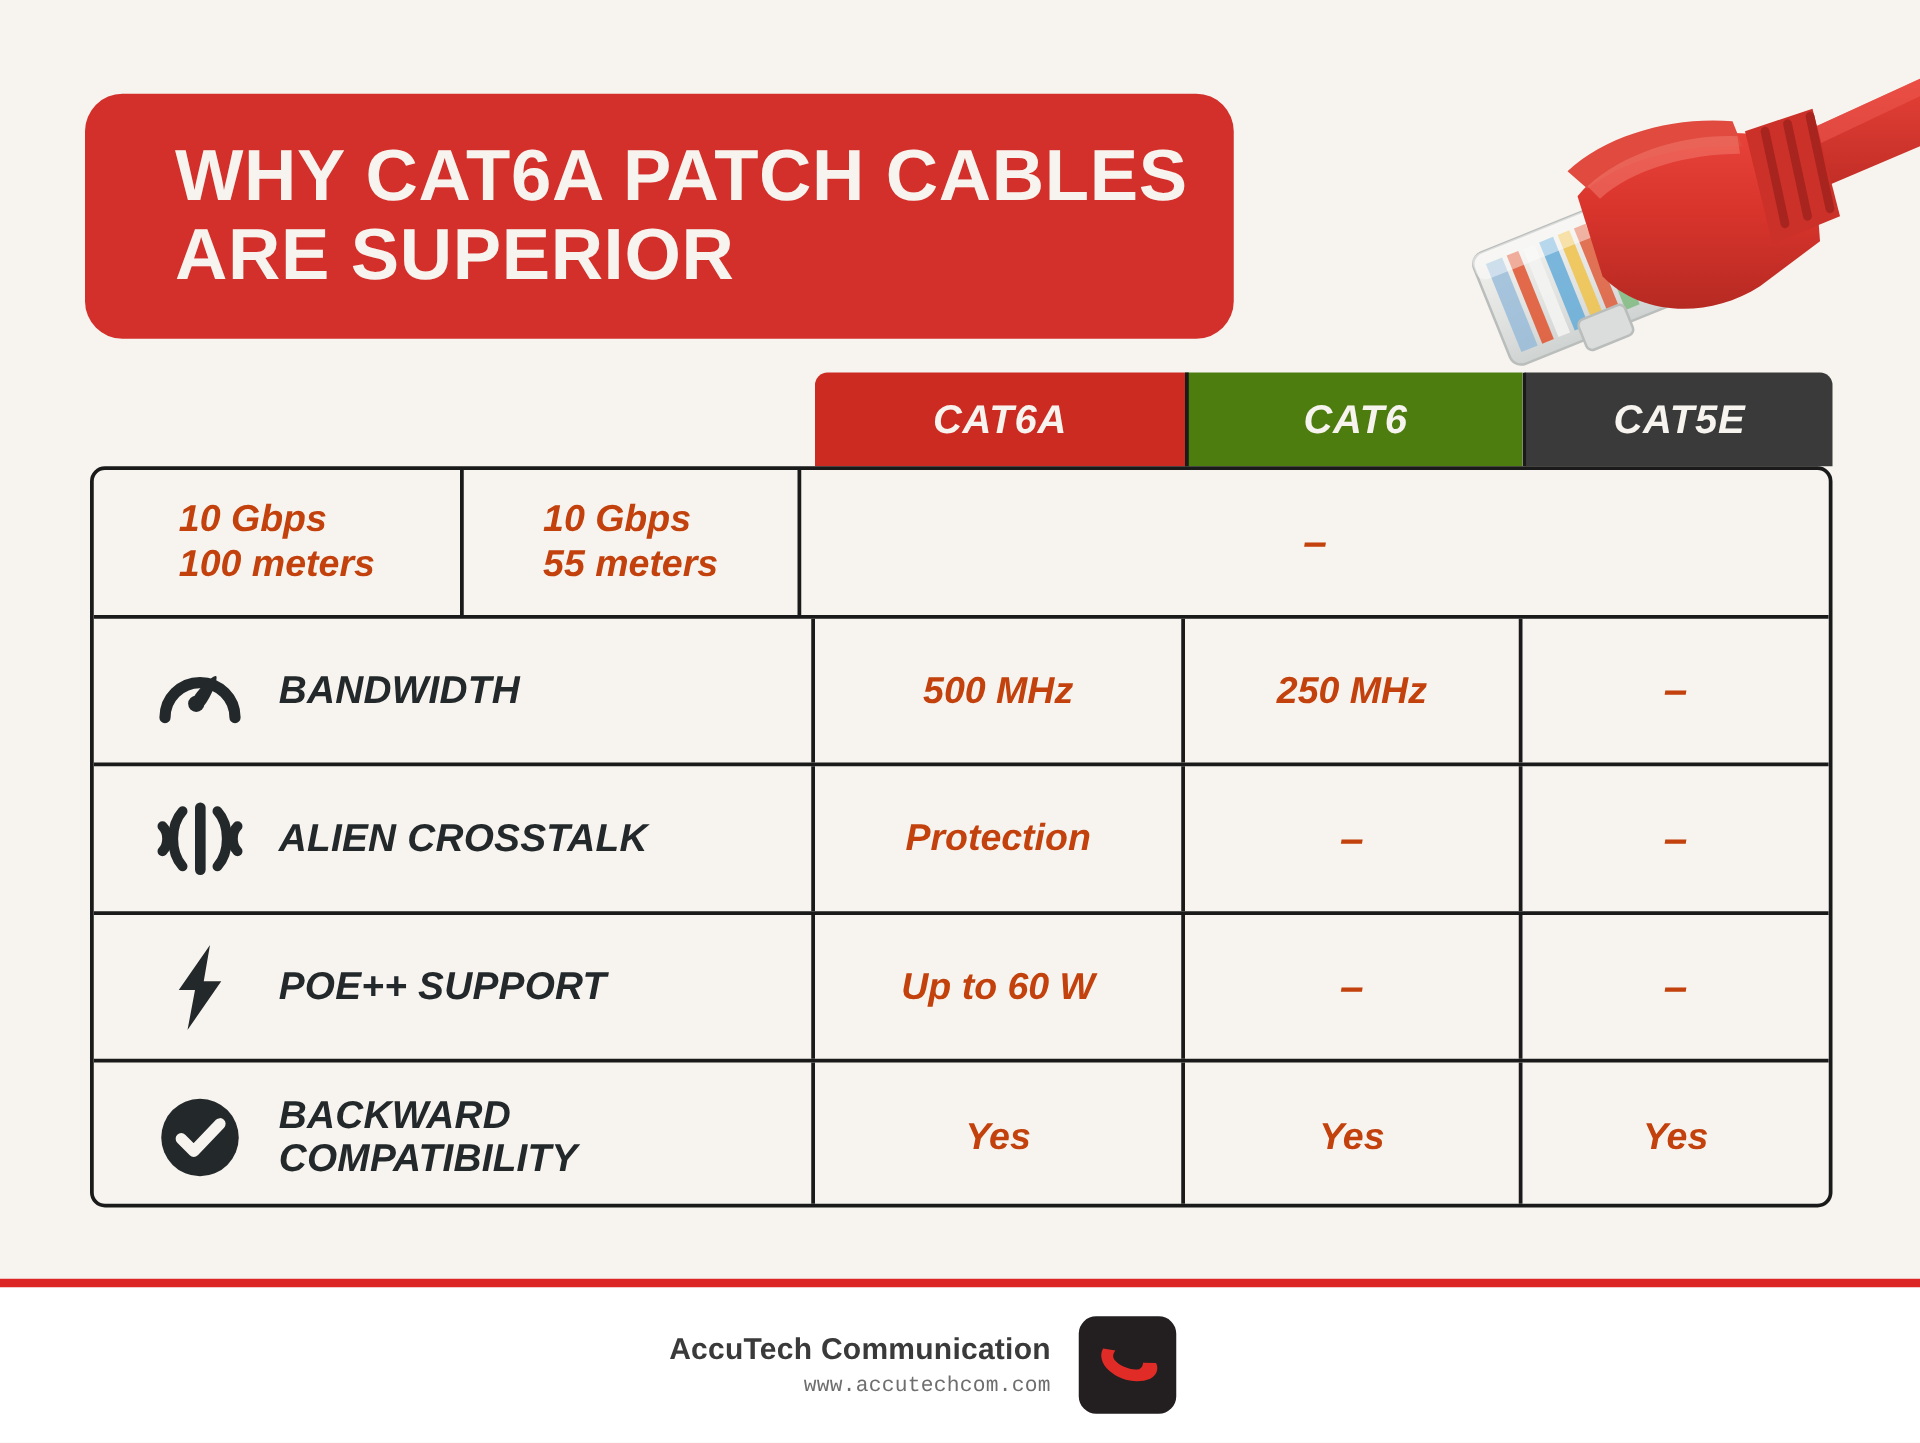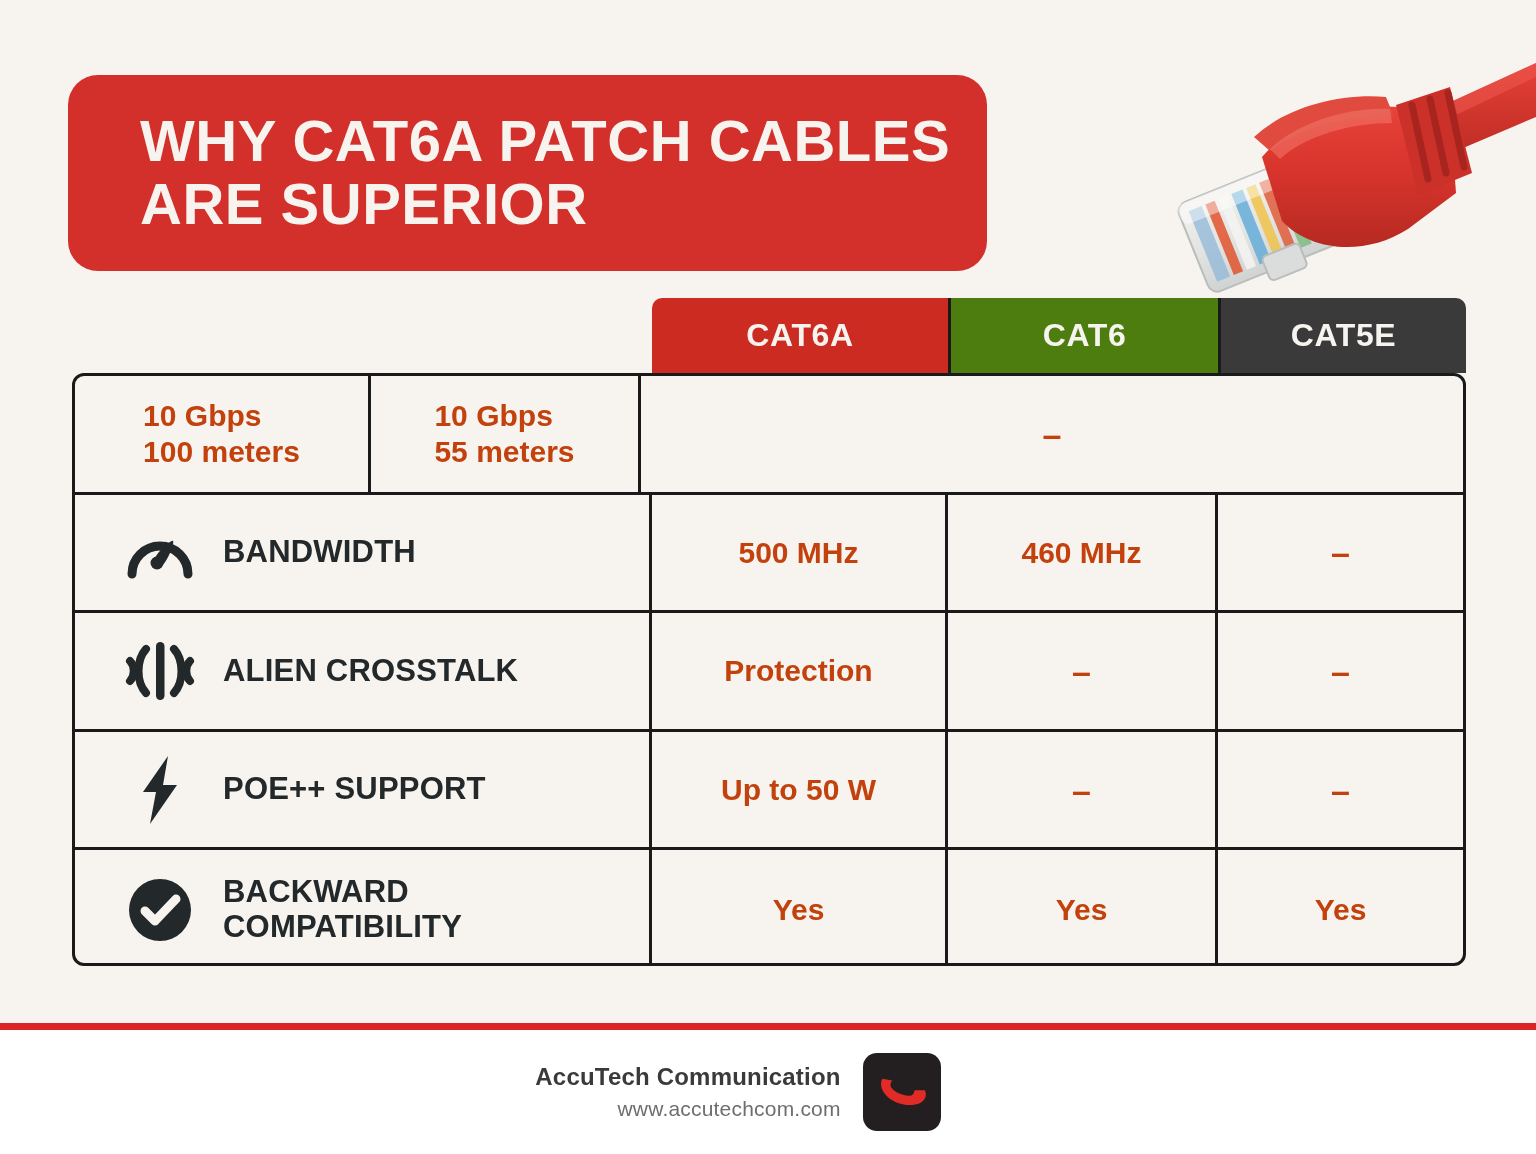--- a/index.html
+++ b/index.html
@@ -39,21 +39,21 @@
     text-transform:uppercase;
     white-space:pre-line;
   }
 
   
   .cable-wrap { position:absolute; left:1150px; top:45px; width:386px; height:250px; }
   .cable-wrap svg { display:block; width:100%; height:100%; }
 
   
   .table {
-    position:absolute; left:72px; top:298px; width:1192px; height:668px;
+    position:absolute; left:72px; top:298px; width:1192px; height:668px;font-style:italic;
   }
   .thead { position:absolute; left:580px; top:0px; width:814px; height:75px; display:flex; }
   .th {
     flex:0 0 auto; height:75px;
     display:flex; align-items:center; justify-content:center;
     color:#F7F4EF; font-size:32px; font-weight:bold; letter-spacing:0.6px;
   }
   .th-cat6a { width:296px; background:#CC2B22; border-radius:10px 0 0 0; }
   .th-cat6  { width:270px; background:#4d7c0f; border-left:3px solid #1A1A1A; }
   .th-cat5e { width:248px; background:#3A3A3A; border-left:3px solid #1A1A1A; border-radius:0 10px 0 0;text-align:right; }
@@ -92,21 +92,21 @@
   .dash { font-size:34px; font-weight:bold; }
 
   
   .footer {
     position:absolute; left:0; top:1030px; width:1536px; height:124px;
     display:flex; align-items:center; justify-content:center;
     padding-right:60px; gap:22px;
   }
   .footer-text { text-align:right; }
   .brand { font-size:24px; font-weight:bold; color:#3A3A3A; letter-spacing:0.2px; }
-  .site  { font-size:21px; color:#6E6E6E; margin-top:6px; letter-spacing:0.2px; }
+  .site  { font-size:17px; color:#6E6E6E; margin-top:6px; letter-spacing:0.2px;font-family:Liberation Mono, monospace; }
   .logo {
     width:78px; height:78px; border-radius:14px; background:#231F20;
     display:flex; align-items:center; justify-content:center;
   }
 </style>
 </head>
 <body>
 
 <div id="stage">
 
@@ -191,21 +191,21 @@
           <span class="icon-box">
             <svg width="72" height="56" viewBox="0 0 72 56">
               <path d="M8 50 A28 28 0 1 1 64 50" fill="none" stroke="#23282B" stroke-width="9" stroke-linecap="round"></path>
               <path d="M36 43 C36 43 30 41 30 37 C30 31 47 15 49 17 C51 19 42 41 36 43 Z" fill="#23282B"></path>
               <circle cx="33" cy="39" r="6.5" fill="#23282B"></circle>
             </svg>
           </span>
           <span class="label-text">BANDWIDTH</span>
         </div>
         <div class="cell-val cell-6a">500 MHz</div>
-        <div class="cell-val cell-6">460 MHz</div>
+        <div class="cell-val cell-6">250 MHz</div>
         <div class="cell-val cell-5e dash">–</div>
       </div>
 
       <div class="trow">
         <div class="cell-label">
           <span class="icon-box">
             <svg width="76" height="66" viewBox="0 0 76 66">
               <rect x="34" y="4" width="8.5" height="58" rx="4.2" fill="#23282B"></rect>
               <path d="M24 11 C14 22, 14 44, 24 55" fill="none" stroke="#23282B" stroke-width="8" stroke-linecap="round"></path>
               <path d="M52 11 C62 22, 62 44, 52 55" fill="none" stroke="#23282B" stroke-width="8" stroke-linecap="round"></path>
@@ -222,21 +222,21 @@
 
       <div class="trow">
         <div class="cell-label">
           <span class="icon-box">
             <svg width="50" height="72" viewBox="0 0 50 72">
               <path d="M33 2 L8 38 L21 38 L15 70 L42 31 L28 31 Z" fill="#23282B"></path>
             </svg>
           </span>
           <span class="label-text">POE++ SUPPORT</span>
         </div>
-        <div class="cell-val cell-6a">Up to 50 W</div>
+        <div class="cell-val cell-6a">Up to 60 W</div>
         <div class="cell-val cell-6 dash">–</div>
         <div class="cell-val cell-5e dash">–</div>
       </div>
 
       <div class="trow">
         <div class="cell-label">
           <span class="icon-box">
             <svg width="68" height="68" viewBox="0 0 68 68">
               <circle cx="34" cy="34" r="31" fill="#23282B"></circle>
               <path d="M19 35 L29 45 L50 23" fill="none" stroke="#F7F4EF" stroke-width="9" stroke-linecap="round" stroke-linejoin="round"></path>

